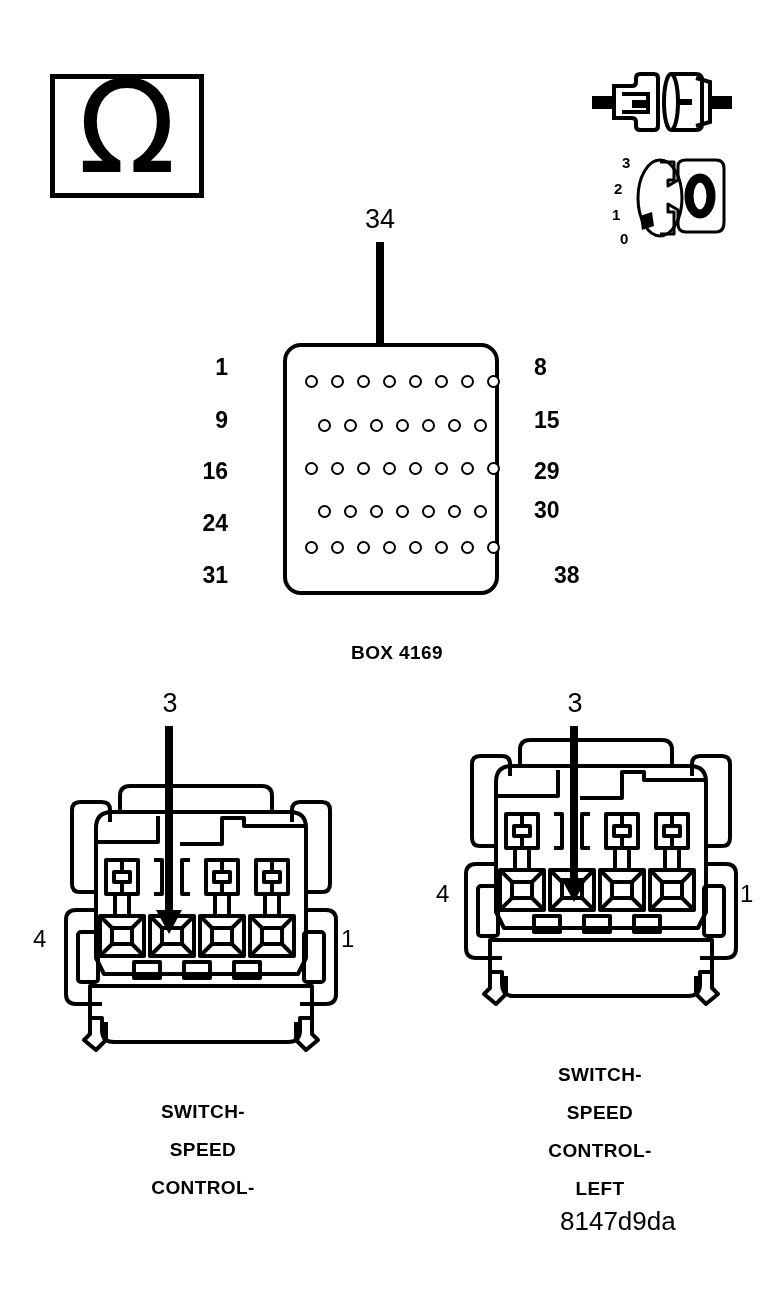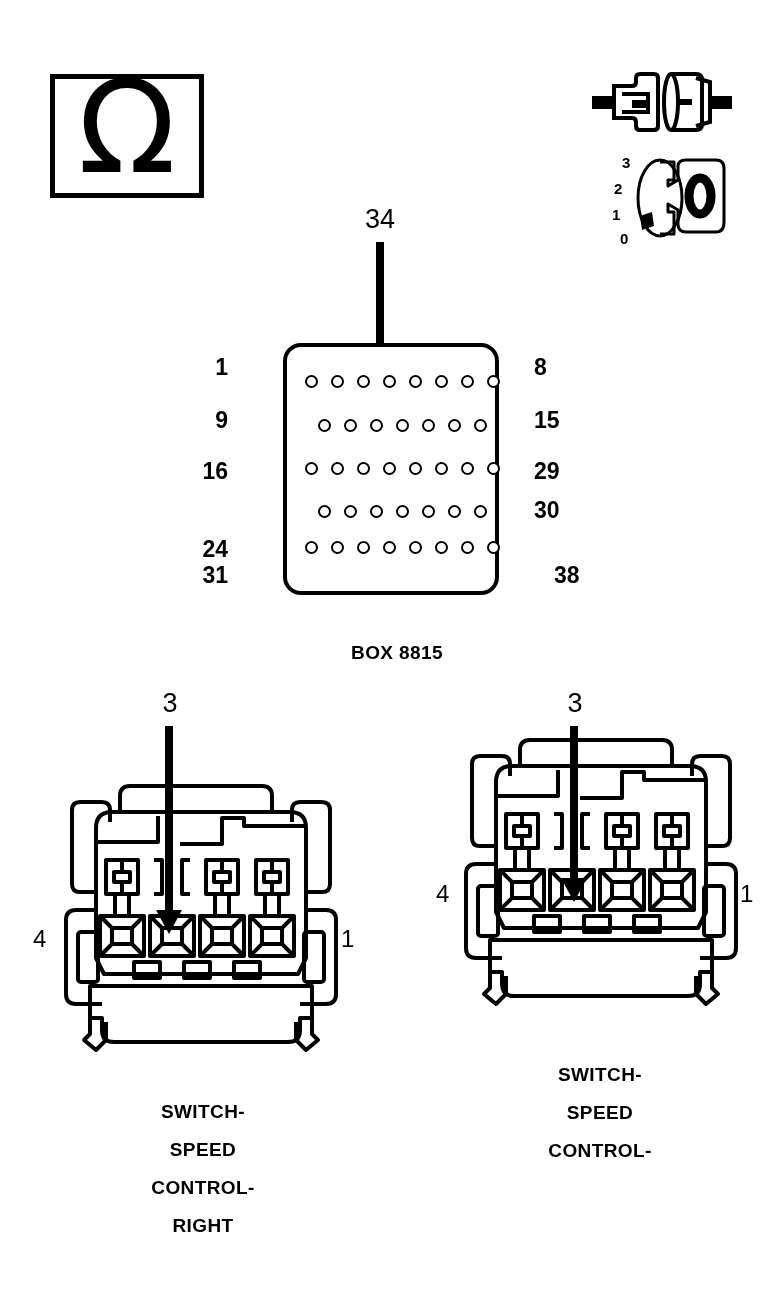--- a/index.html
+++ b/index.html
@@ -210,31 +210,31 @@
       <div class="pin" style="left: 100px; top: 198px;"></div>
       <div class="pin" style="left: 126px; top: 198px;"></div>
       <div class="pin" style="left: 152px; top: 198px;"></div>
       <div class="pin" style="left: 178px; top: 198px;"></div>
       <div class="pin" style="left: 204px; top: 198px;"></div>
     </div>
 
   <div class="abs pcm-num left" style="left:182px; top:354px;">1</div>
   <div class="abs pcm-num left" style="left:182px; top:407px;">9</div>
   <div class="abs pcm-num left" style="left:182px; top:458px;">16</div>
-  <div class="abs pcm-num left" style="left:182px; top:510px;margin-top:26px;">24</div>
+  <div class="abs pcm-num left" style="left:182px; top:510px;">24</div>
   <div class="abs pcm-num left" style="left:182px; top:562px;">31</div>
 
   <div class="abs pcm-num right" style="left:534px; top:354px;">8</div>
   <div class="abs pcm-num right" style="left:534px; top:407px;">15</div>
   <div class="abs pcm-num right" style="left:534px; top:458px;">29</div>
   <div class="abs pcm-num right" style="left:534px; top:497px;">30</div>
   <div class="abs pcm-num right" style="left:554px; top:562px;">38</div>
 
   <div class="abs caption" id="pcm-caption">
-    <div>BOX 8815</div>
+    <div>BOX 4169</div>
   </div>
 
   <div class="abs callout-num" style="left:140px; top:688px; width:60px;">3</div>
   <div class="abs arrow-shaft" style="left:165px; top:726px; width:8px; height:194px;"></div>
   <div class="abs arrow-head" style="left:156px; top:910px;"></div>
 
   <div class="abs" style="left:62px; top:782px;">
     <svg width="278" height="278" viewBox="0 0 278 278">
       <g fill="none" stroke="#000" stroke-width="4" stroke-linejoin="round">
 
@@ -290,21 +290,20 @@
     </svg>
   </div>
 
   <div class="abs cav-num" style="left:33px; top:925px;">4</div>
   <div class="abs cav-num" style="left:341px; top:925px;">1</div>
 
   <div class="abs caption" id="left-caption">
     <div>SWITCH-</div>
     <div>SPEED</div>
     <div>CONTROL-</div>
-    <div>RIGHT</div>
   </div>
 
   <div class="abs callout-num" style="left:545px; top:688px; width:60px;">3</div>
   <div class="abs arrow-shaft" style="left:570px; top:726px; width:8px; height:162px;"></div>
   <div class="abs arrow-head" style="left:561px; top:878px;"></div>
 
   <div class="abs" style="left:462px; top:736px;">
     <svg width="278" height="278" viewBox="0 0 278 278">
       <g fill="none" stroke="#000" stroke-width="4" stroke-linejoin="round">
         <path d="M58 30 L58 14 Q58 4 68 4 L200 4 Q210 4 210 14 L210 30"></path>
@@ -346,16 +345,18 @@
     </svg>
   </div>
 
   <div class="abs cav-num" style="left:436px; top:880px;">4</div>
   <div class="abs cav-num" style="left:740px; top:880px;">1</div>
 
   <div class="abs caption" id="right-caption">
     <div>SWITCH-</div>
     <div>SPEED</div>
     <div>CONTROL-</div>
-  </div>
-
+    <div>LEFT</div>
+  </div>
+
+  <div class="abs" id="drawing-code">8147d9da</div>
 
 </div>
 
 </body></html>

